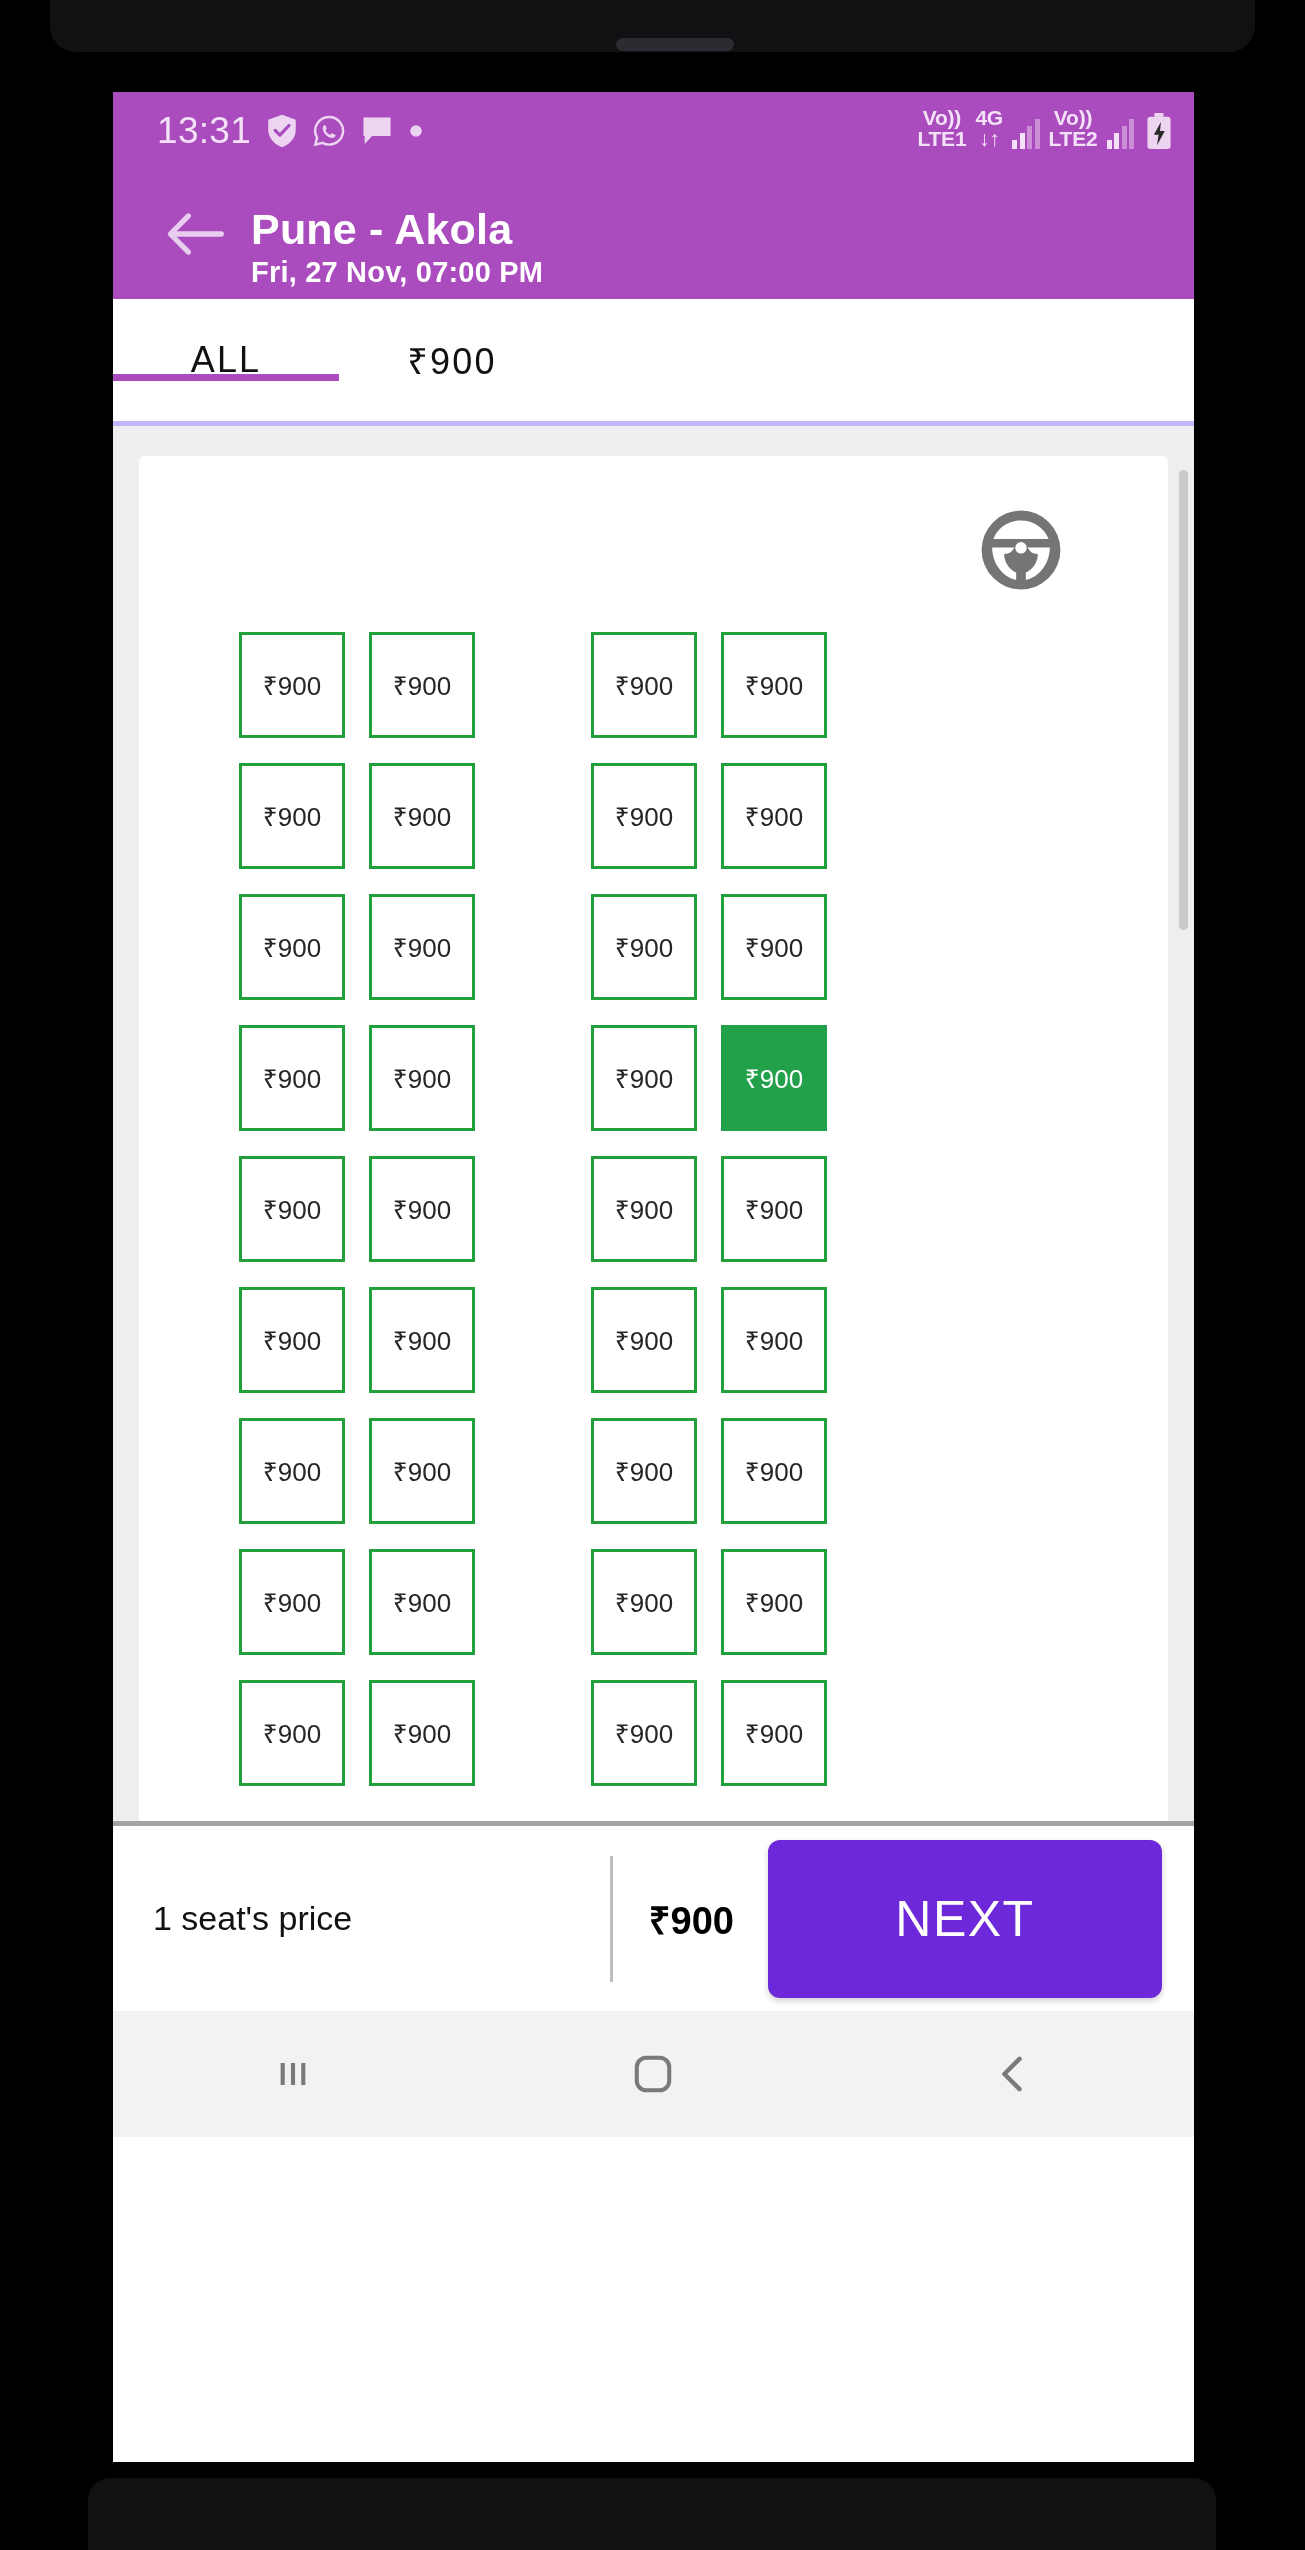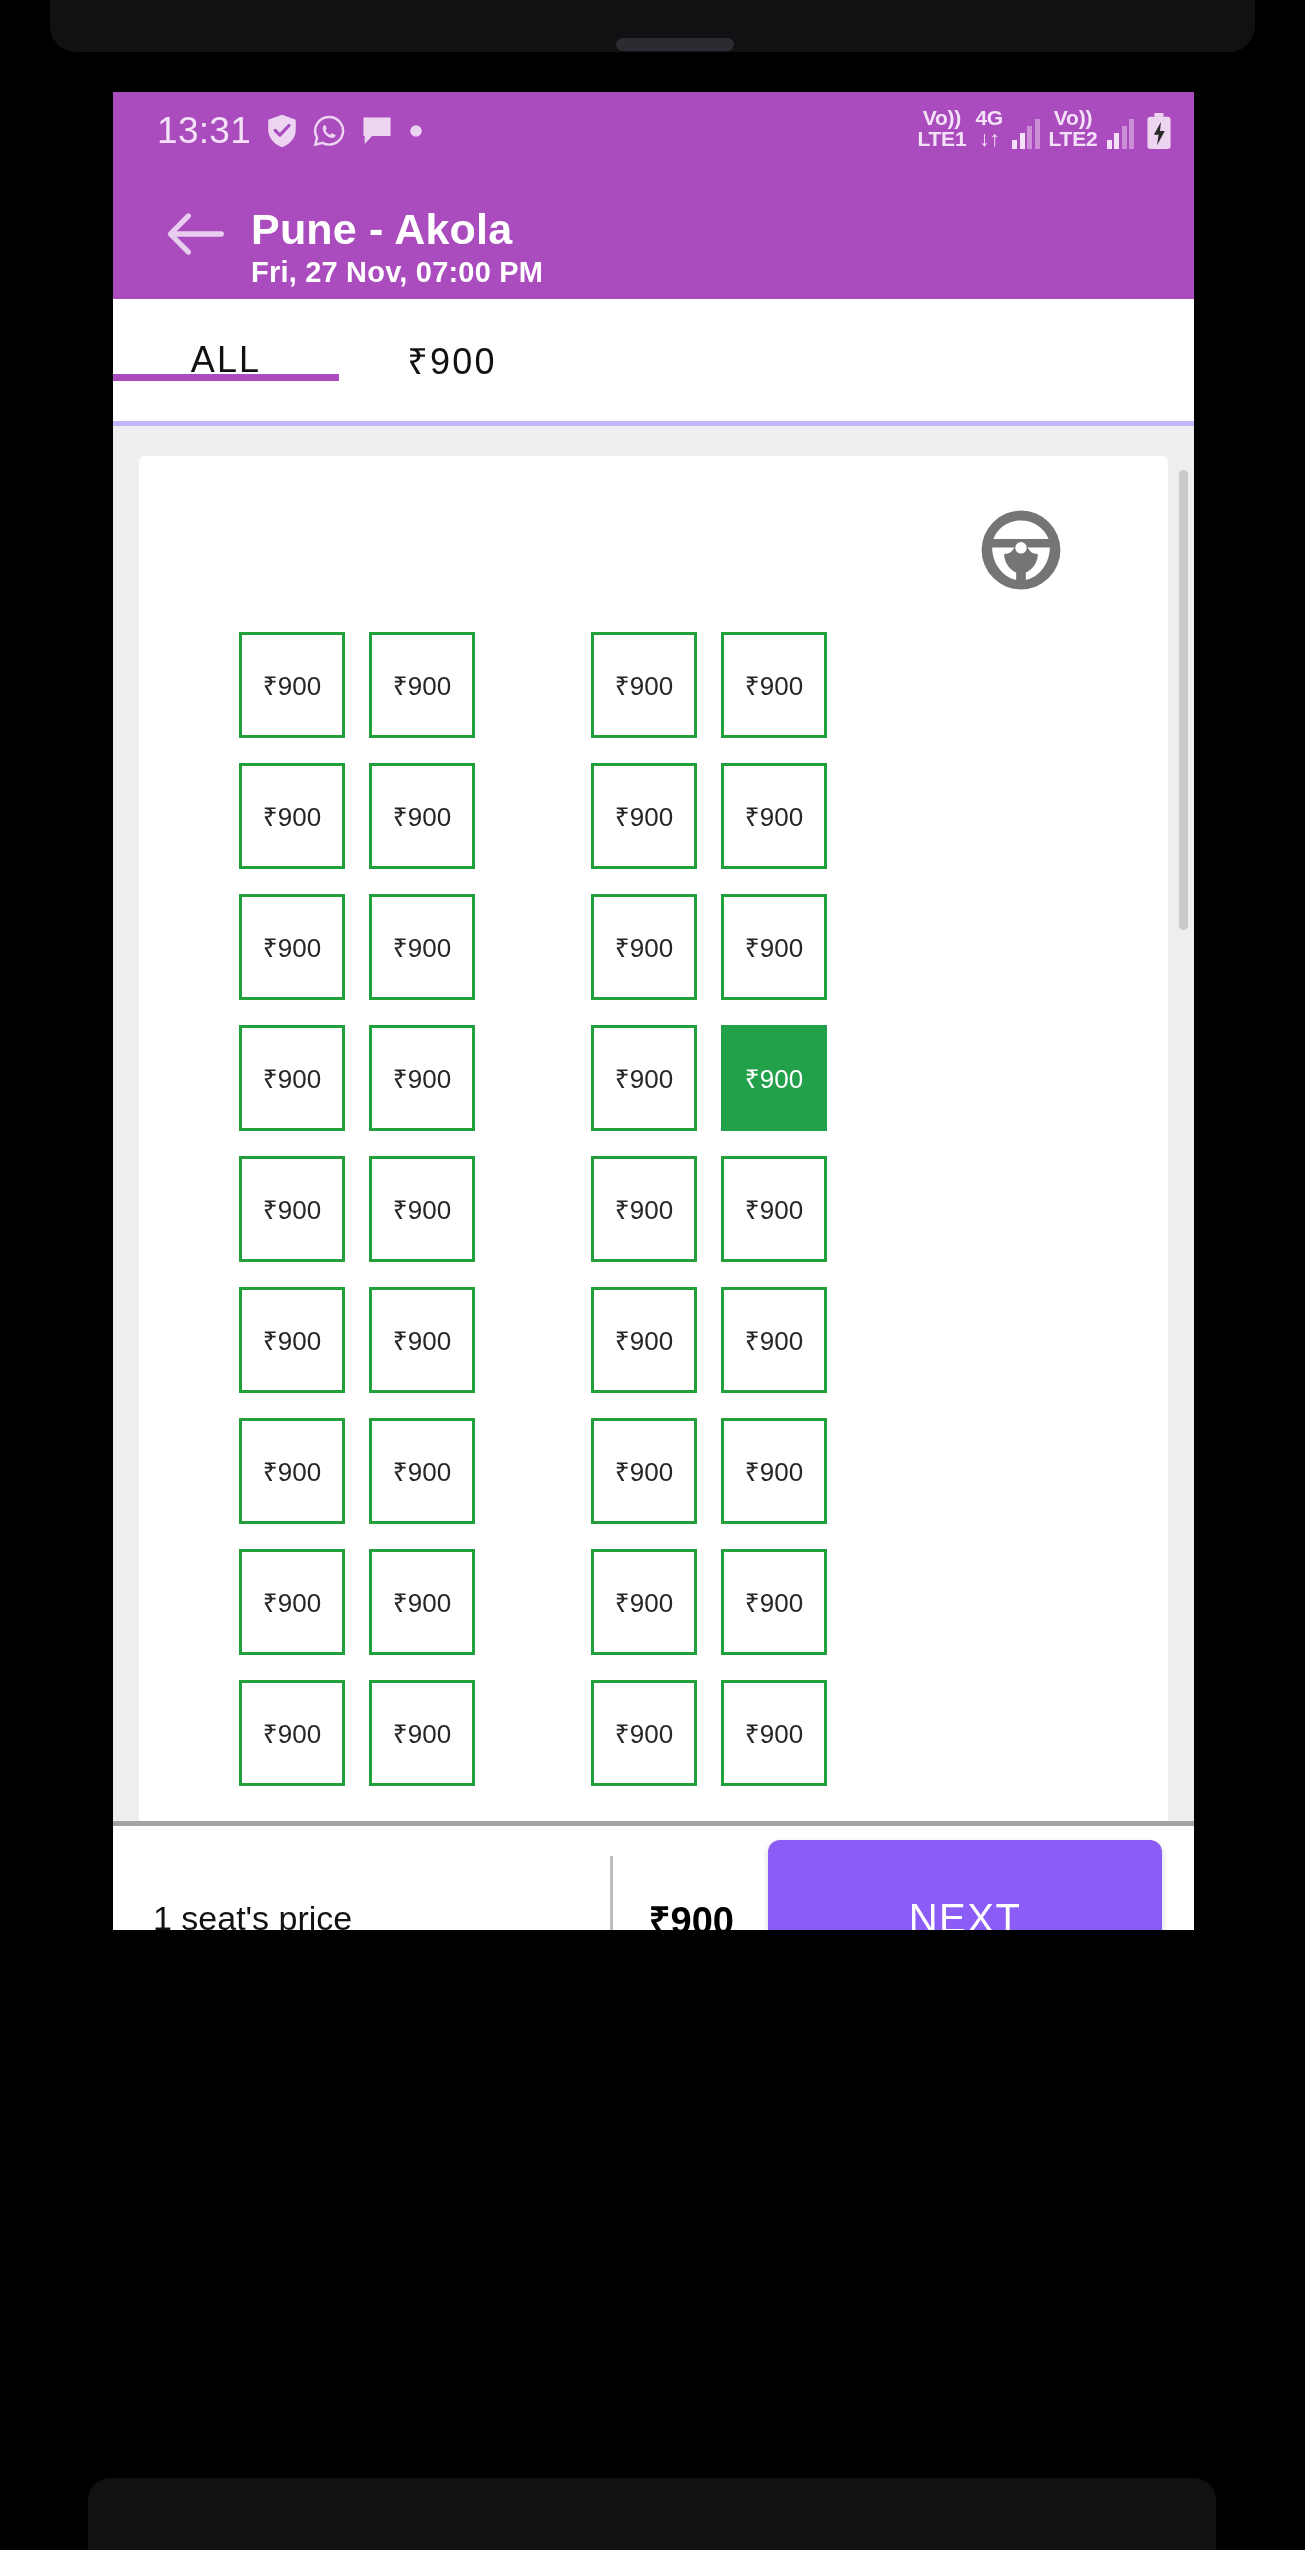--- a/index.html
+++ b/index.html
@@ -44,21 +44,21 @@
     background: #111114;
     border-radius: 22px 22px 0 0;
   }
 
   
   #screen {
     position: absolute;
     left: 113px;
     top: 92px;
     width: 1081px;
-    height: 1838px;
+    height: 2370px;
     background: #ffffff;
     overflow: hidden;
   }
 
   
   #status-bar {
     position: relative;
     height: 77px;
     background: #aa4cbe;
     display: flex;
@@ -276,25 +276,25 @@
     font-size: 38px;
     font-weight: bold;
     color: #000000;
     margin-right: 34px;
     flex: 0 0 auto;
   }
   #next-button {
     flex: 0 0 auto;
     width: 394px;
     height: 158px;
-    background: #8b5cf6;
+    background: #6d28d9;
     border: none;
     border-radius: 12px;
     color: #ffffff;
-    font-size: 40px;
+    font-size: 50px;
     letter-spacing: 1.5px;
     font-family: "Liberation Sans", sans-serif;
     display: flex;
     align-items: center;
     justify-content: center;
     box-shadow: 0 3px 6px rgba(0,0,0,0.18);
   }
 
   
   #nav-bar {

